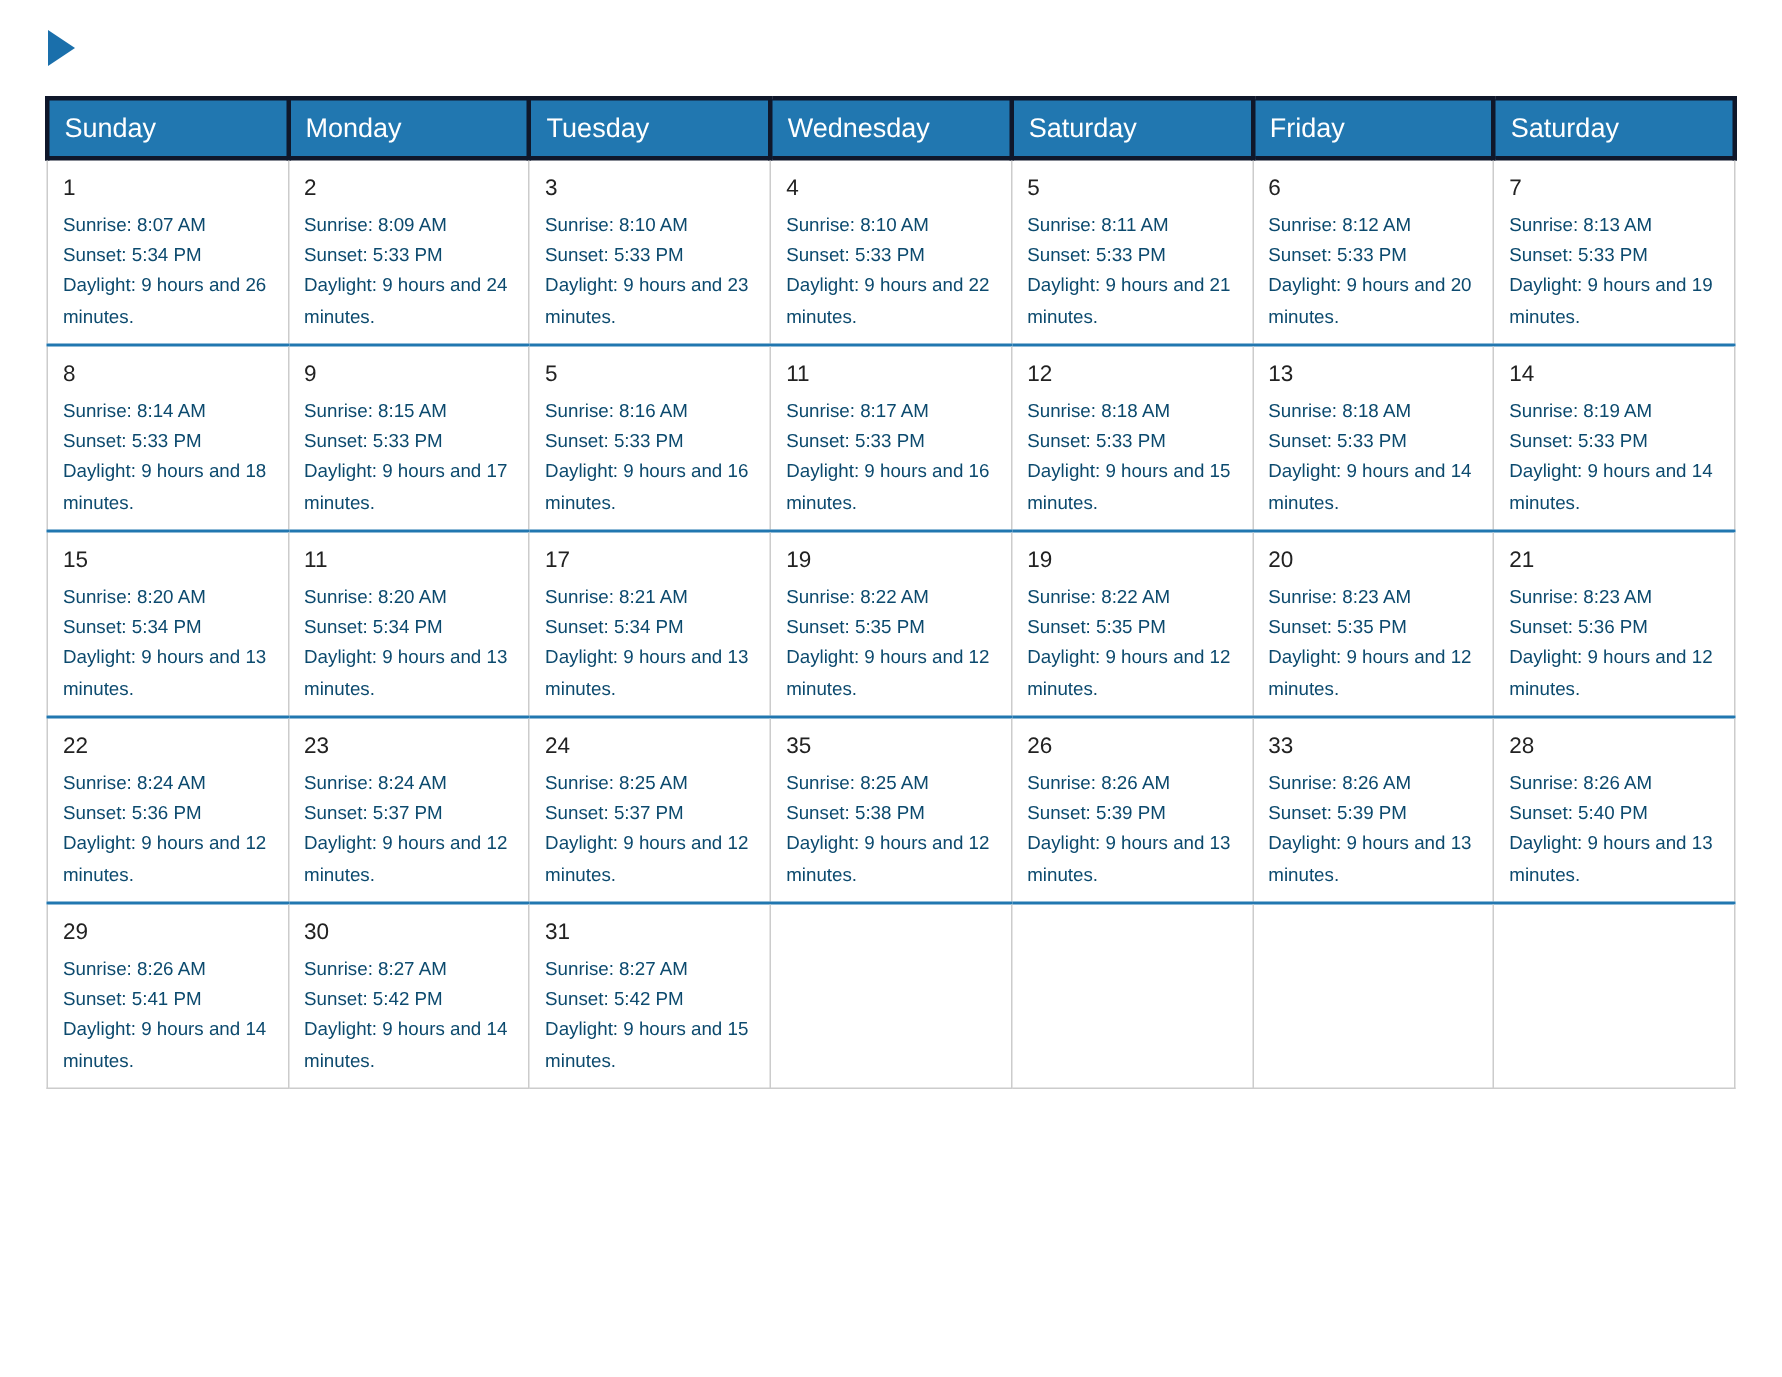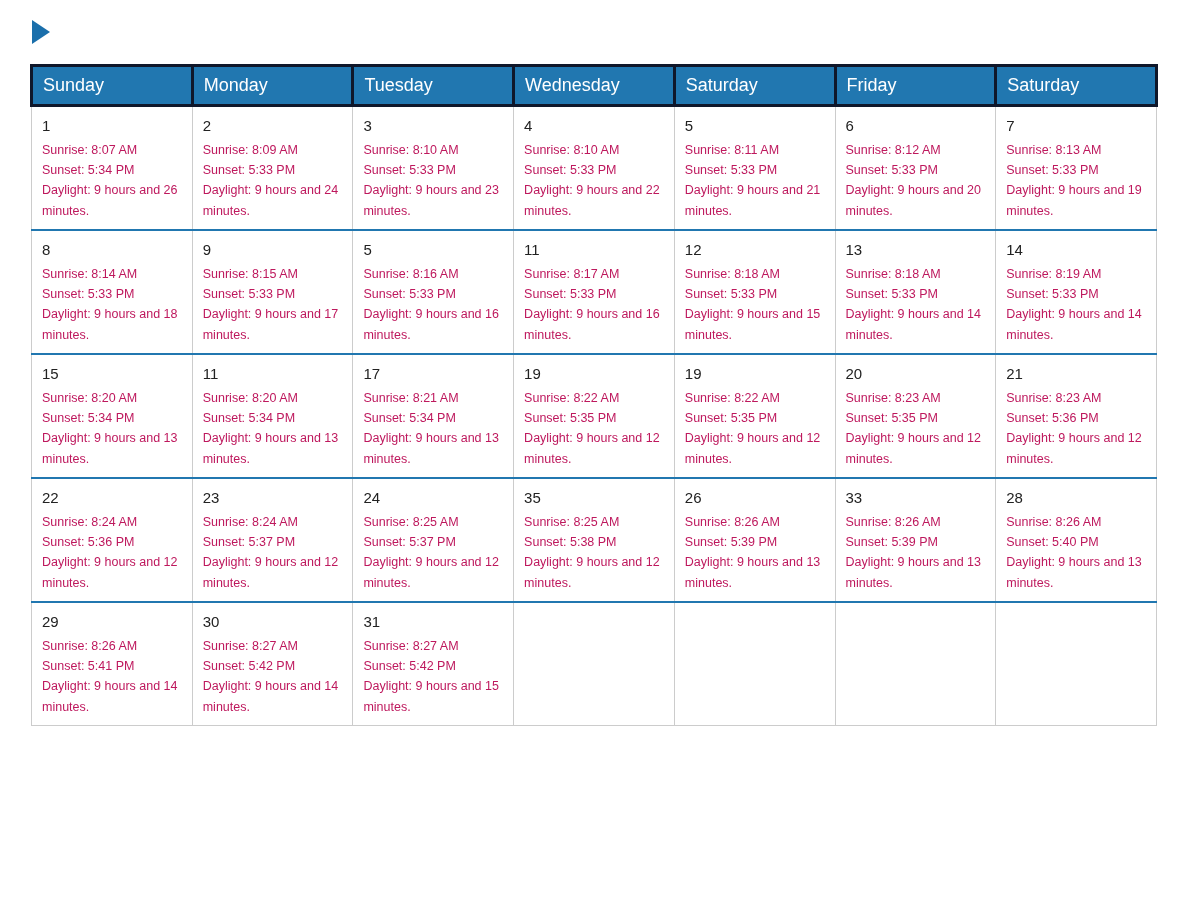--- a/index.html
+++ b/index.html
@@ -80,21 +80,21 @@
       background: #fff;
     }
     .day-num {
       font-size: 15px;
       font-weight: normal;
       display: block;
       margin-bottom: 2px;
     }
     .day-info {
       font-size: 12.5px;
-      color: #be185d;
+      color: #0c4a6e;
       line-height: 1.55;
     }
   </style>
 </head>
 <body>
 
 <div class="header">
   <div class="logo">
     <div class="logo-text">
       <span class="logo-general"></span>

